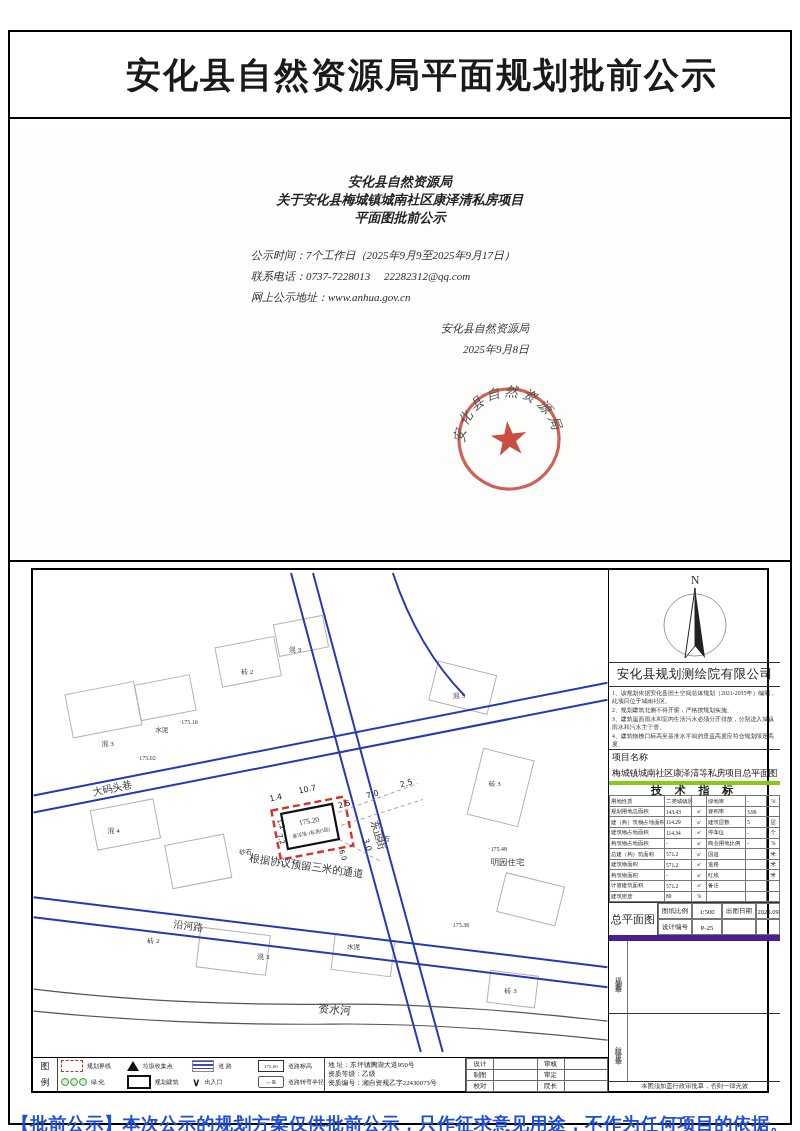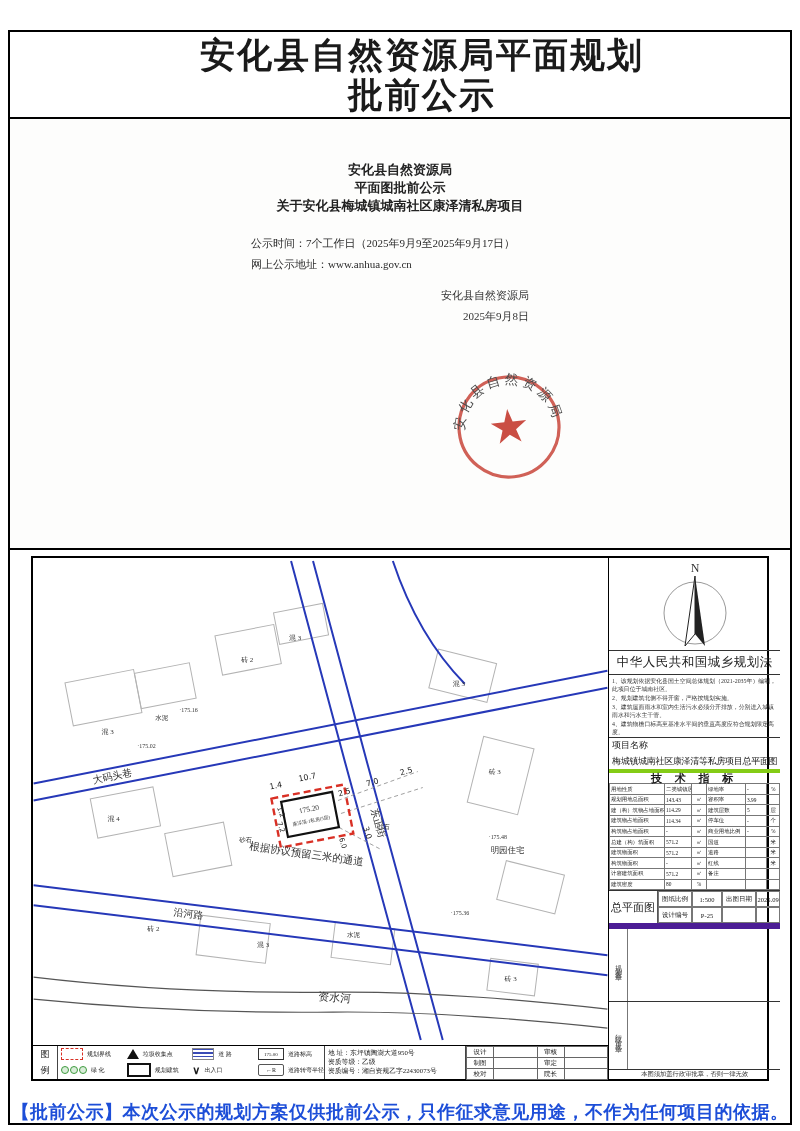--- a/index.html
+++ b/index.html
@@ -1,26 +1,26 @@
 <!DOCTYPE html>
 <html><head>
 <meta charset="utf-8">
 <style>
   html,body{margin:0;padding:0;background:#e8e8e8;}
   .page{position:relative;width:800px;height:1131px;background:#fff;margin:0 auto;
         font-family:"Liberation Serif","DejaVu Serif",serif;color:#1a1a1a;overflow:hidden;}
   .outer{position:absolute;left:8px;top:30px;right:8px;bottom:6px;border:2.5px solid #000;}
   
-  .title-box{height:85px;border-bottom:2.5px solid #000;display:flex;flex-direction:column;
+  .title-box{height:85px;border-bottom:2.5px solid #000;display:flex;flex-direction:row;
              justify-content:center;align-items:center;padding-left:44px;}
   .title-line{font-family:"Liberation Sans","DejaVu Sans",sans-serif;font-weight:bold;
               font-size:35px;line-height:40px;letter-spacing:2px;}
   
   .letter-box{height:429px;border-bottom:2px solid #000;position:relative;background:#fdfdfc;}
-  .letter{position:relative;width:342px;margin:0 auto;padding-top:42px;font-size:11px;color:#2b2b2b;}
+  .letter{position:relative;width:342px;margin:12px auto;padding-top:42px;font-size:11px;color:#2b2b2b;font-style:italic;}
   .letter .lh{text-align:center;font-family:"Liberation Sans","DejaVu Sans",sans-serif;
               font-weight:bold;font-size:13px;line-height:18px;color:#222;}
   .letter .lp{margin:0;text-indent:2em;text-align:justify;line-height:21px;}
   .letter .gap{height:18px;}
   .letter .contact{line-height:21px;padding-left:2em;}
   .sig{margin-top:10px;text-align:right;padding-right:42px;line-height:21px;color:#333;}
   .seal{position:absolute;right:6px;top:252px;opacity:.88;transform:rotate(-6deg);}
   
   .figure-box{margin:6px 21px 0 21px;height:521px;border:2px solid #000;display:flex;}
   .map-col{width:575px;display:flex;flex-direction:column;}
@@ -95,24 +95,29 @@
   <div class="outer">
 
     <div class="title-box">
       <div class="title-line">安化县自然资源局平面规划</div>
       <div class="title-line">批前公示</div>
     </div>
 
     <div class="letter-box">
       <div class="letter">
         <div class="lh">安化县自然资源局</div>
+        <div class="lh">关于安化县梅城镇城南社区康泽清私房项目</div>
         <div class="lh">平面图批前公示</div>
-        <div class="lh">关于安化县梅城镇城南社区康泽清私房项目</div>
         <div class="gap"></div>
         <p class="lp">公示时间：7个工作日（2025年9月9至2025年9月17日）</p>
+        <div class="contact">
+          <span>联系电话：0737-7228013</span>
+          &nbsp;&nbsp;&nbsp;
+          <span>22282312@qq.com</span>
+        </div>
         <div class="contact">网上公示地址：www.anhua.gov.cn</div>
         <div class="sig">
           <div>安化县自然资源局</div>
           <div>2025年9月8日</div>
         </div>
 
         <svg class="seal" width="112" height="112" viewBox="0 0 112 112">
           <circle cx="56" cy="56" r="50" fill="none" stroke="#c4372b" stroke-width="3.2" opacity=".9"></circle>
           <path id="sealArc" d="M 14,74 A 45,45 0 1 1 98,74" fill="none"></path>
           <text font-size="13.5" fill="#c4372b" letter-spacing="3.5">
@@ -296,21 +301,21 @@
 
       <div class="panel">
         <div class="p-north">
           <svg width="164" height="92" viewBox="0 0 164 92">
             <text x="82" y="14" text-anchor="middle" font-size="12" fill="#222">N</text>
             <circle cx="82" cy="55" r="31" fill="none" stroke="#999" stroke-width="1"></circle>
             <polygon points="82,18 72,88 82,76" fill="#fff" stroke="#222" stroke-width="1"></polygon>
             <polygon points="82,18 92,88 82,76" fill="#222"></polygon>
           </svg>
         </div>
-        <div class="p-company">中华人民共和国城乡规划法</div>
+        <div class="p-company">安化县规划测绘院有限公司</div>
         <div class="p-notes">
 
             <div class="note">1、该规划依据安化县国土空间总体规划（2021-2035年）编制，此项目位于城南社区。</div>
 
             <div class="note">2、规划建筑北侧不得开窗，严格按规划实施。</div>
 
             <div class="note">3、建筑屋面雨水和室内生活污水必须分开排放，分别进入城镇雨水和污水主干管。</div>
 
             <div class="note">4、建筑物檐口标高至基准水平间的垂直高度应符合规划限定高度。</div>
 

